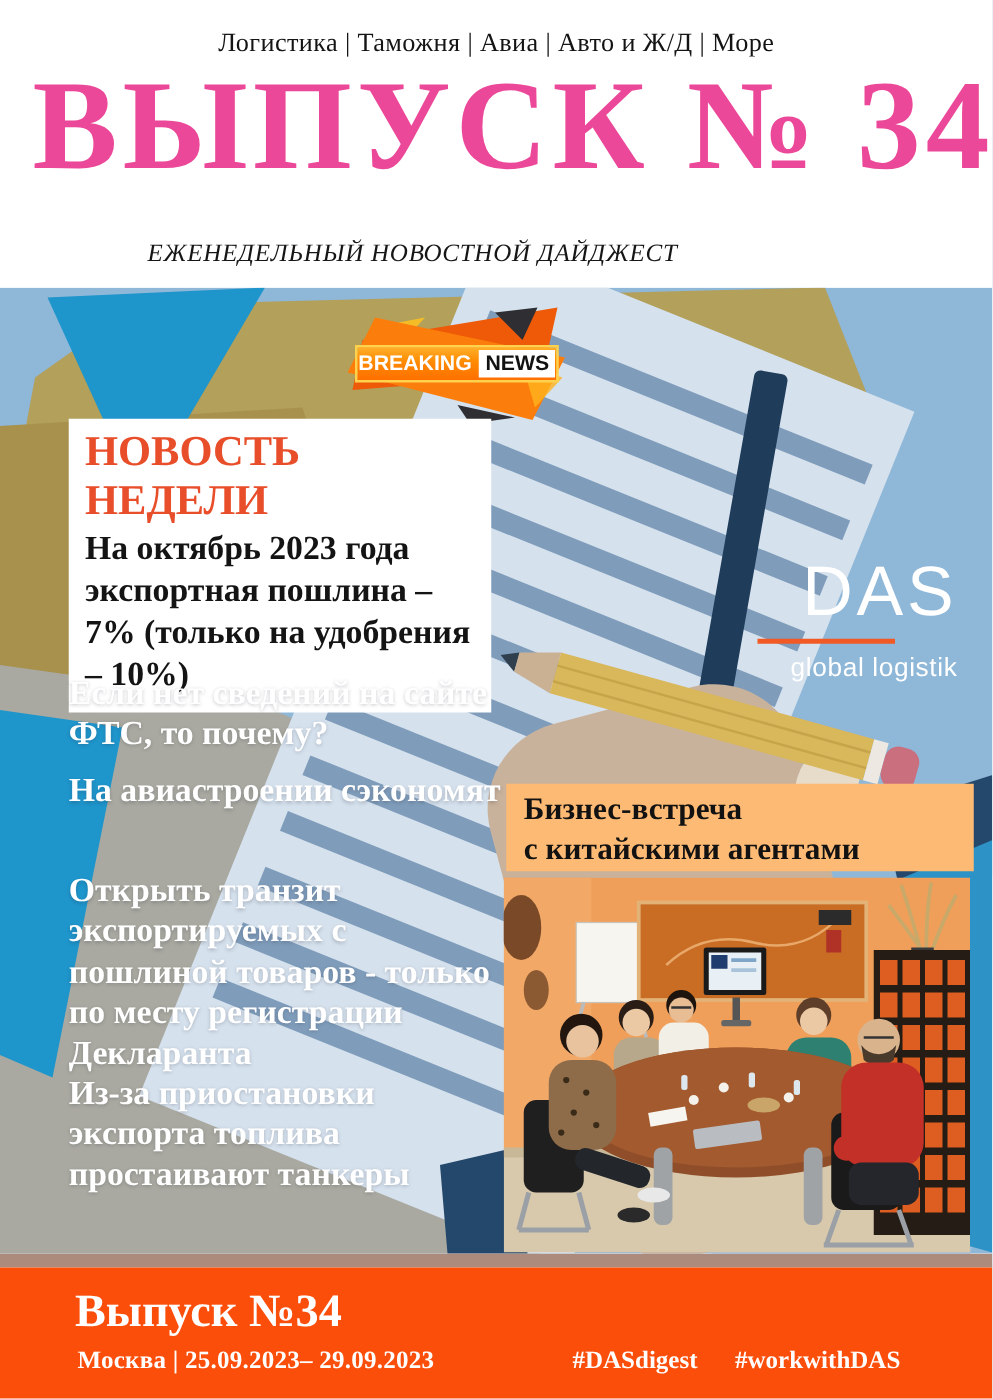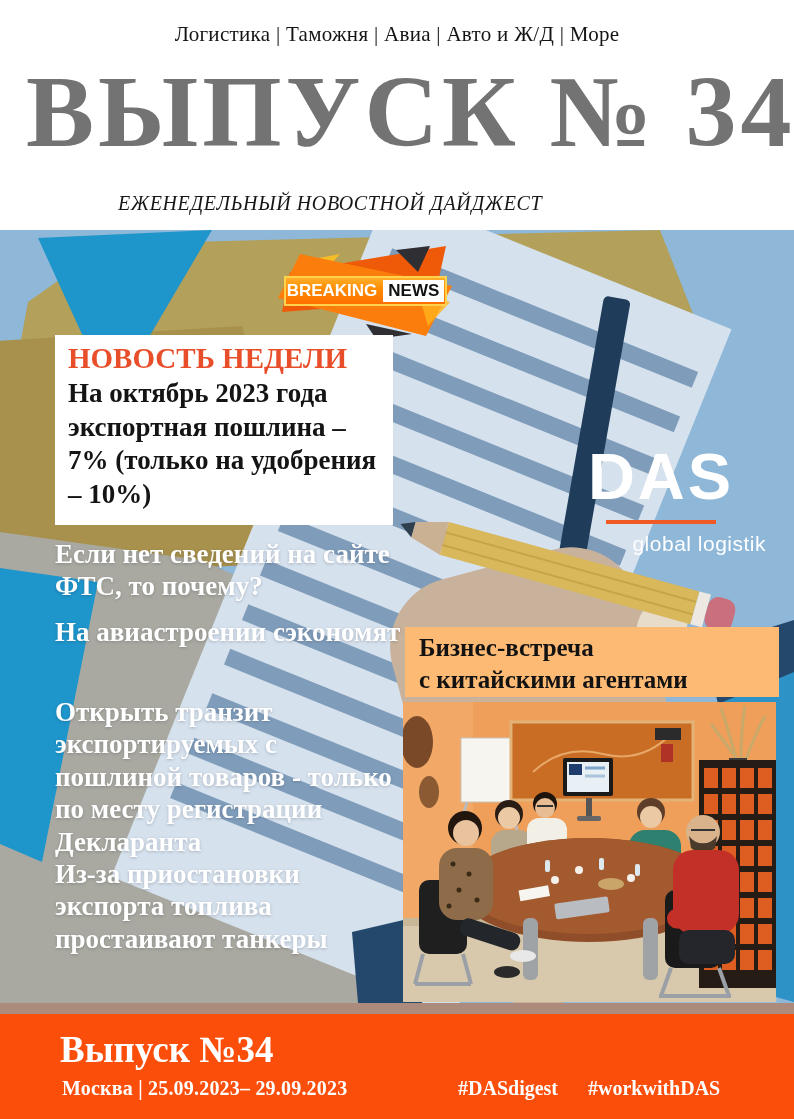--- a/index.html
+++ b/index.html
@@ -2,53 +2,53 @@
 <html><head>
 <meta charset="utf-8">
 <style>
   html,body{margin:0;padding:0;background:#fff;}
   .page{position:relative;width:794px;height:1119px;background:#ffffff;overflow:hidden;
         font-family:"Liberation Serif",serif;-webkit-font-smoothing:antialiased;}
 
   
   .category-bar{position:absolute;top:22px;left:0;width:100%;text-align:center;
     font-size:21px;color:#141414;letter-spacing:.3px;}
-  .issue-title{position:absolute;left:26px;top:58px;width:760px;
-    font-size:102px;font-weight:bold;color:#737373;letter-spacing:4px;line-height:1.05;white-space:nowrap;}
+  .issue-title{position:absolute;left:26px;top:47px;width:760px;
+    font-size:102px;font-weight:bold;color:#ec4899;letter-spacing:4px;line-height:1.05;white-space:nowrap;}
   .subtitle{position:absolute;left:118px;top:192px;font-style:italic;
     font-size:20px;color:#161616;letter-spacing:.6px;}
 
   
   .collage{position:absolute;left:0;top:230px;width:794px;height:773px;overflow:hidden;}
   .collage svg.bg{position:absolute;left:0;top:0;}
 
   .badge{position:absolute;left:278px;top:12px;width:180px;height:98px;}
   .badge svg{position:absolute;left:0;top:0;}
   .banner{position:absolute;left:6px;top:34px;width:163px;height:30px;box-sizing:border-box;
     display:flex;align-items:center;justify-content:center;gap:6px;
     background:linear-gradient(#FFAE2A 0%,#FF8A00 45%,#FF6F00 100%);
     border:2px solid #FFD24D;font-family:"Liberation Sans",sans-serif;font-weight:bold;}
   .banner .w-breaking{color:#fff;font-size:17px;letter-spacing:0;}
   .banner .w-news{color:#121212;background:#fff;padding:0 5px;font-size:17px;line-height:22px;}
 
   .news-box{position:absolute;left:55px;top:105px;width:338px;box-sizing:border-box;
     background:#fff;padding:7px 13px 14px 13px;}
-  .news-label{color:#E84E2A;font-size:29px;font-weight:bold;line-height:1.15;}
+  .news-label{color:#E84E2A;font-size:34px;font-weight:bold;line-height:1.15;}
   .news-text{color:#141414;font-size:27px;font-weight:bold;line-height:1.24;margin-top:2px;}
 
   .headline{position:absolute;left:55px;width:348px;color:#ffffff;font-size:27px;
     font-weight:bold;line-height:1.2;text-shadow:0 1px 3px rgba(40,40,60,.25);}
   .hl-1{top:308px;}
   .hl-2{top:386px;}
   .hl-3{top:466px;}
   .hl-4{top:628px;}
 
   .das{position:absolute;left:556px;top:216px;width:210px;text-align:center;color:#fff;
     font-family:"Liberation Sans",sans-serif;}
-  .das-name{font-size:65px;font-weight:bold;line-height:.95;letter-spacing:3px;}
+  .das-name{font-size:56px;font-weight:normal;line-height:.95;letter-spacing:3px;text-align:right;}
   .das-rule{width:110px;height:4px;background:#F15A24;margin:12px auto 8px auto;}
   .das-tag{font-size:21px;letter-spacing:.5px;text-align:right;}
 
   .meeting-box{position:absolute;left:405px;top:397px;width:374px;height:70px;box-sizing:border-box;
     background:#fdba74;padding:5px 0 0 14px;}
   .meeting-line{font-size:25px;font-weight:bold;color:#121212;line-height:1.26;}
 
   .photo{position:absolute;left:403px;top:472px;width:373px;height:300px;}
 
   

